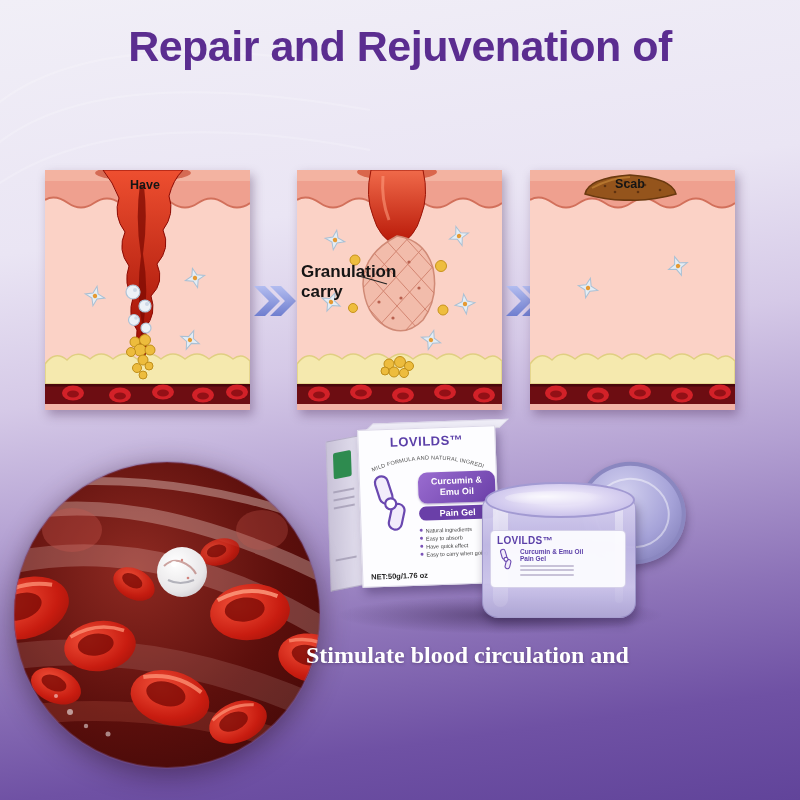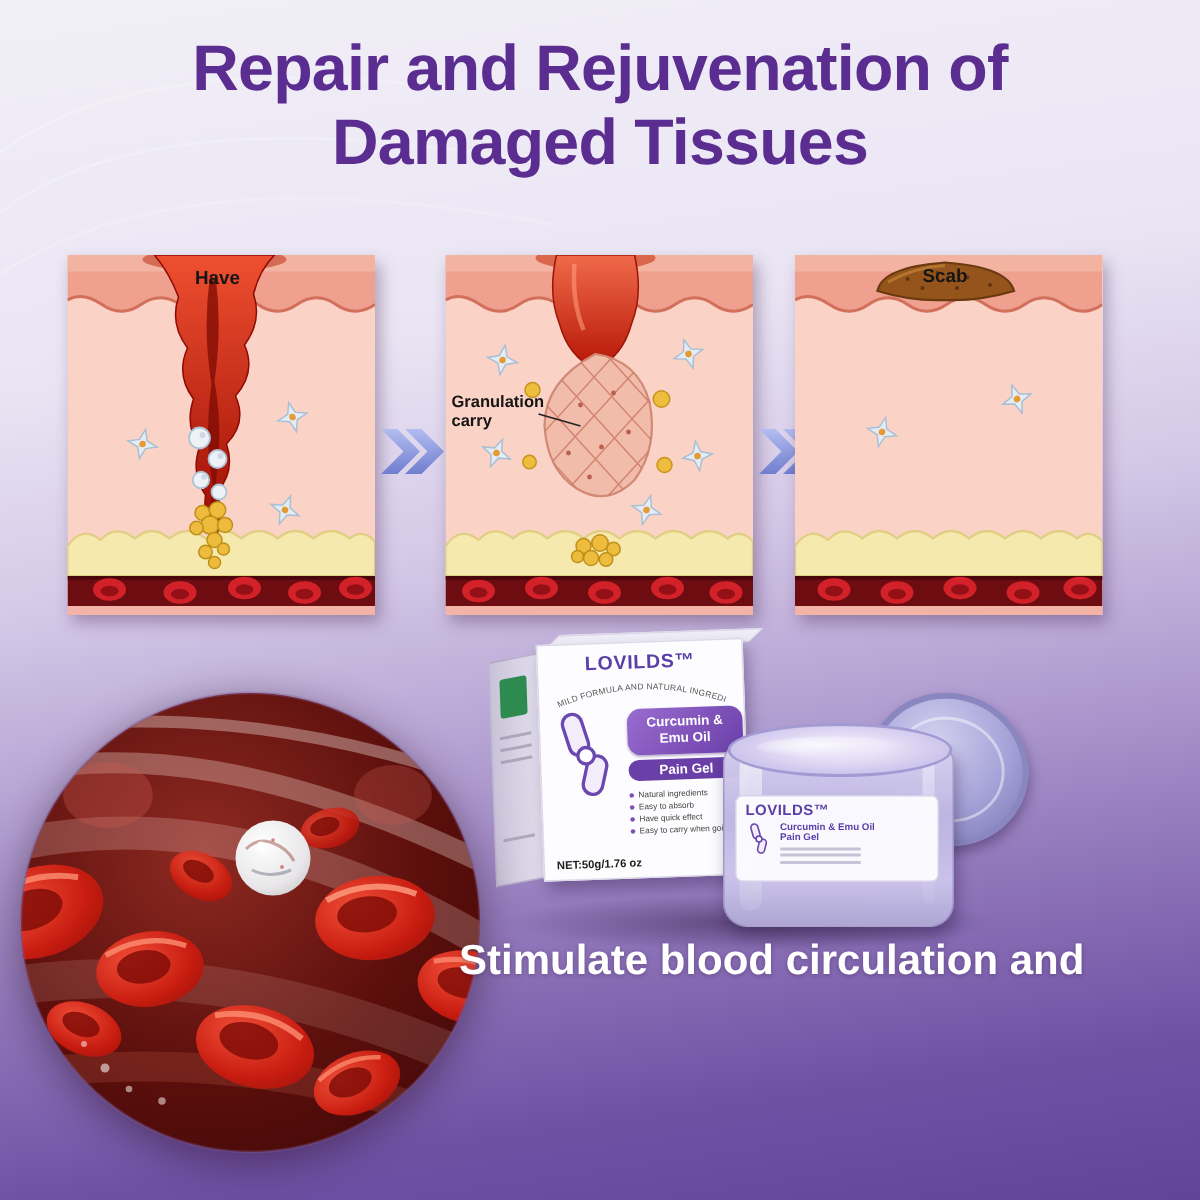--- a/index.html
+++ b/index.html
@@ -8,21 +8,21 @@
     font-family:"Liberation Sans",sans-serif;
     background:linear-gradient(172deg,#f1eff7 0%,#eae5f4 28%,#d5c9e7 45%,#b3a0d2 60%,#8d73b8 75%,#6f51a4 88%,#61449a 100%);
   }
   .bg-waves{position:absolute;left:0;top:0;opacity:.55;}
   .title{position:absolute;top:22px;left:0;right:0;text-align:center;
     color:#5b2d90;font-weight:bold;font-size:43px;line-height:1.15;letter-spacing:-.5px;}
   .panel{position:absolute;width:205px;height:240px;box-shadow:3px 5px 10px rgba(60,25,70,.35);}
   .panel svg{display:block;}
   .plabel{position:absolute;color:#151515;font-size:12.5px;font-weight:600;}
   .plabel-wound{left:60px;top:8px;width:80px;text-align:center;}
-  .plabel-gran{left:4px;top:92px;width:62px;font-size:11px;line-height:1.15;}
+  .plabel-gran{left:4px;top:92px;width:62px;font-size:17px;line-height:1.15;}
   .plabel-scab{left:60px;top:7px;width:80px;text-align:center;}
   #stage1{left:45px;top:170px;}
   #stage2{left:297px;top:170px;}
   #stage3{left:530px;top:170px;}
   .arrowbox{position:absolute;top:284px;width:44px;height:34px;}
   #arrow1{left:252px;} #arrow2{left:504px;}
   .blood-circle{position:absolute;left:12px;top:460px;width:310px;height:310px;z-index:3;
     filter:drop-shadow(0 6px 14px rgba(30,5,20,.45));}
   .products-shadow{position:absolute;left:335px;top:596px;width:330px;height:38px;z-index:0;
     background:radial-gradient(ellipse at center,rgba(25,8,40,.4),rgba(25,8,40,0) 70%);}
@@ -73,39 +73,38 @@
   .jar-gel-swirl{position:absolute;left:18px;top:7px;width:100px;height:14px;border-radius:50%;
     background:radial-gradient(ellipse at 40% 40%,rgba(255,255,255,.8),rgba(255,255,255,0) 70%);}
   .jar-label{position:absolute;left:8px;top:70px;width:136px;height:58px;z-index:4;
     background:rgba(252,252,255,.95);border-radius:5px;border:1px solid rgba(160,150,200,.4);
     padding:4px 6px;box-sizing:border-box;}
   .jar-brand{color:#5b3fa8;font-weight:bold;font-size:10px;letter-spacing:.3px;}
   .jar-label-row{display:flex;gap:5px;margin-top:2px;align-items:flex-start;}
   .jar-line{color:#5b3fa8;font-weight:bold;font-size:6.5px;}
   .jar-bars i{display:block;width:54px;height:2px;background:#c8c2d8;margin-top:2.5px;border-radius:1px;}
   
-  .footer-text{position:absolute;left:306px;top:622px;width:486px;color:#ffffff;z-index:4;
-    font-size:28px;font-weight:bold;line-height:1.32;text-shadow:0 1px 3px rgba(40,20,60,.35);}
+  .footer-text{position:absolute;left:306px;top:640px;width:486px;color:#ffffff;z-index:4;
+    font-size:24px;font-weight:bold;line-height:1.32;text-shadow:0 1px 3px rgba(40,20,60,.35);font-family:Liberation Serif, serif;}
 </style>
 </head>
 <body>
 
 <div class="canvas">
 
   <svg class="bg-waves" width="380" height="240" viewBox="0 0 380 240">
     <g fill="none" stroke="#ffffff" stroke-opacity="0.35" stroke-width="2">
       <path d="M-10,150 Q90,60 370,110"></path>
       <path d="M-10,190 Q110,100 370,150"></path>
       <path d="M-10,110 Q80,30 310,60"></path>
     </g>
   </svg>
 
   <div class="title">
     <div>Repair and Rejuvenation of</div>
-    <div>Damaged Tissues</div>
   </div>
 
   <div class="panel" id="stage1">
     <svg width="205" height="240" viewBox="0 0 205 240">
       <defs>
         <linearGradient id="p1wg" x1="0" y1="0" x2="0" y2="1">
           <stop offset="0" stop-color="#ee4f30"></stop>
             <stop offset="1" stop-color="#9a0b02"></stop>
         </linearGradient>
       </defs>

